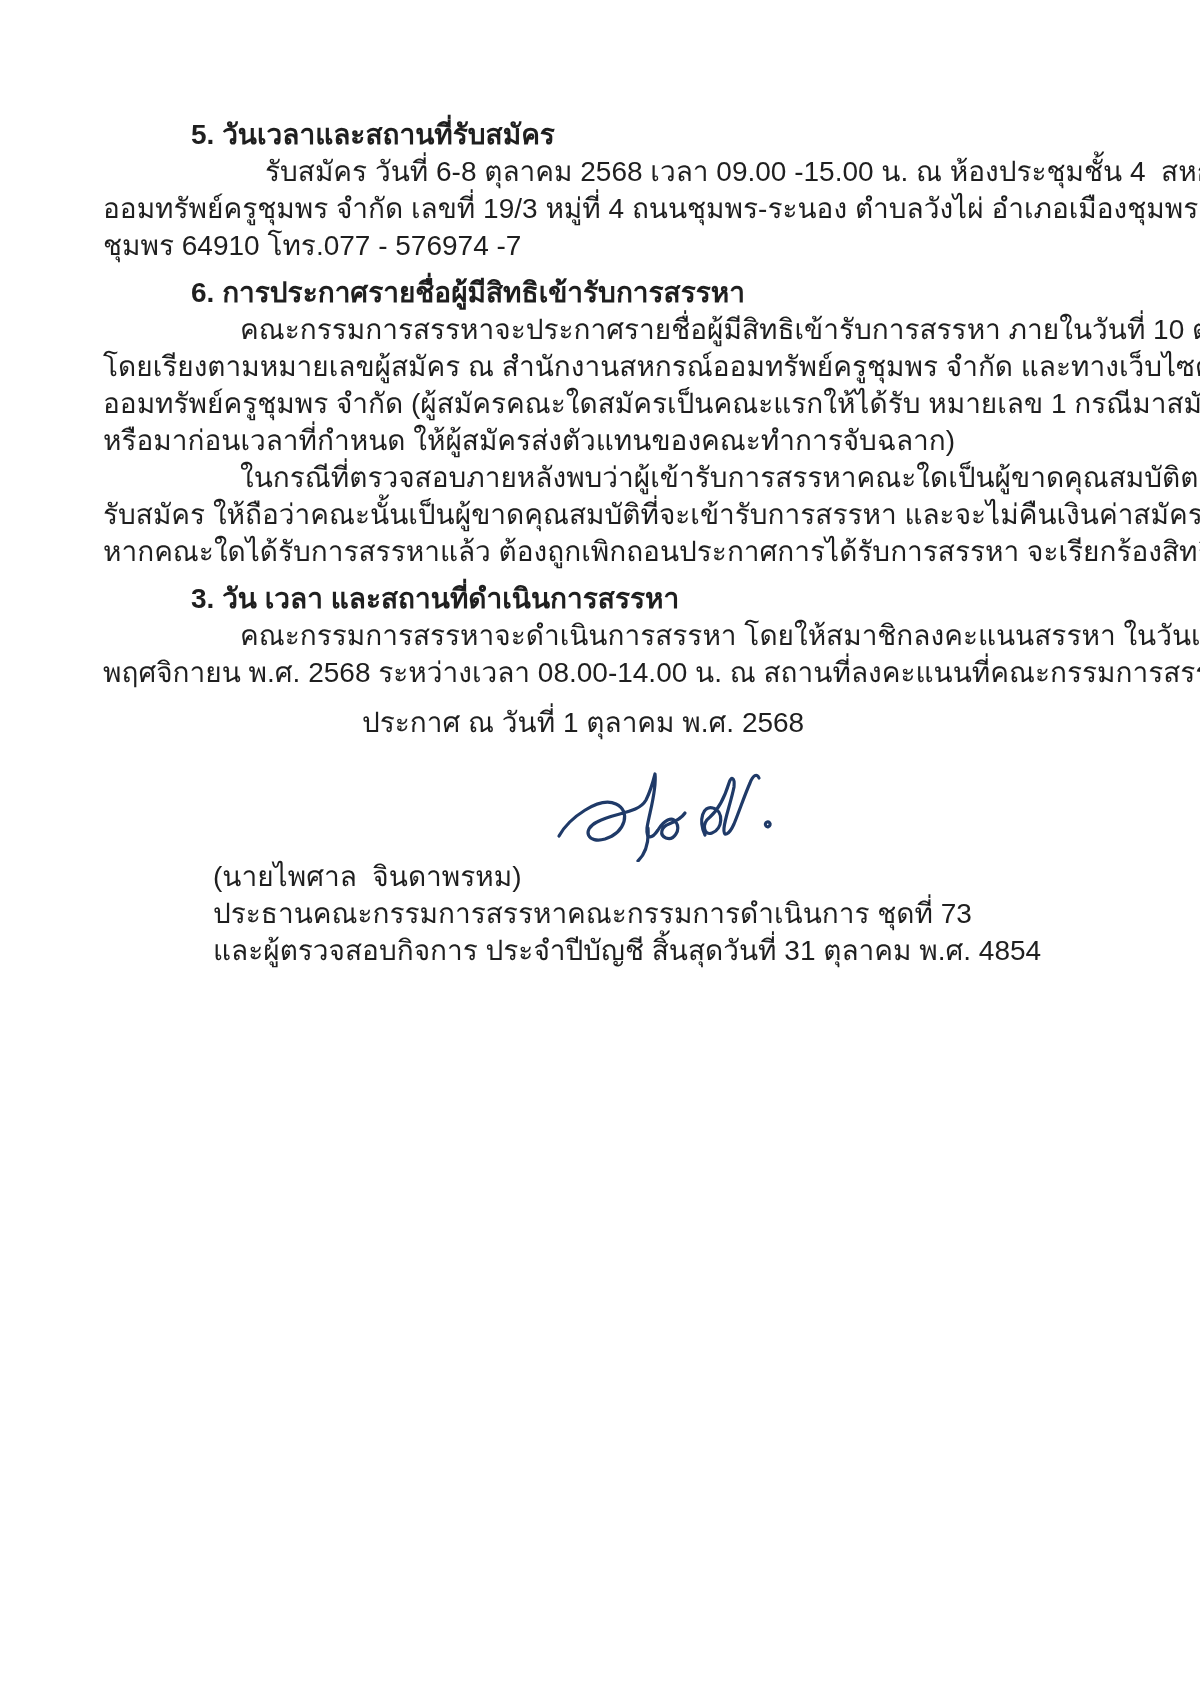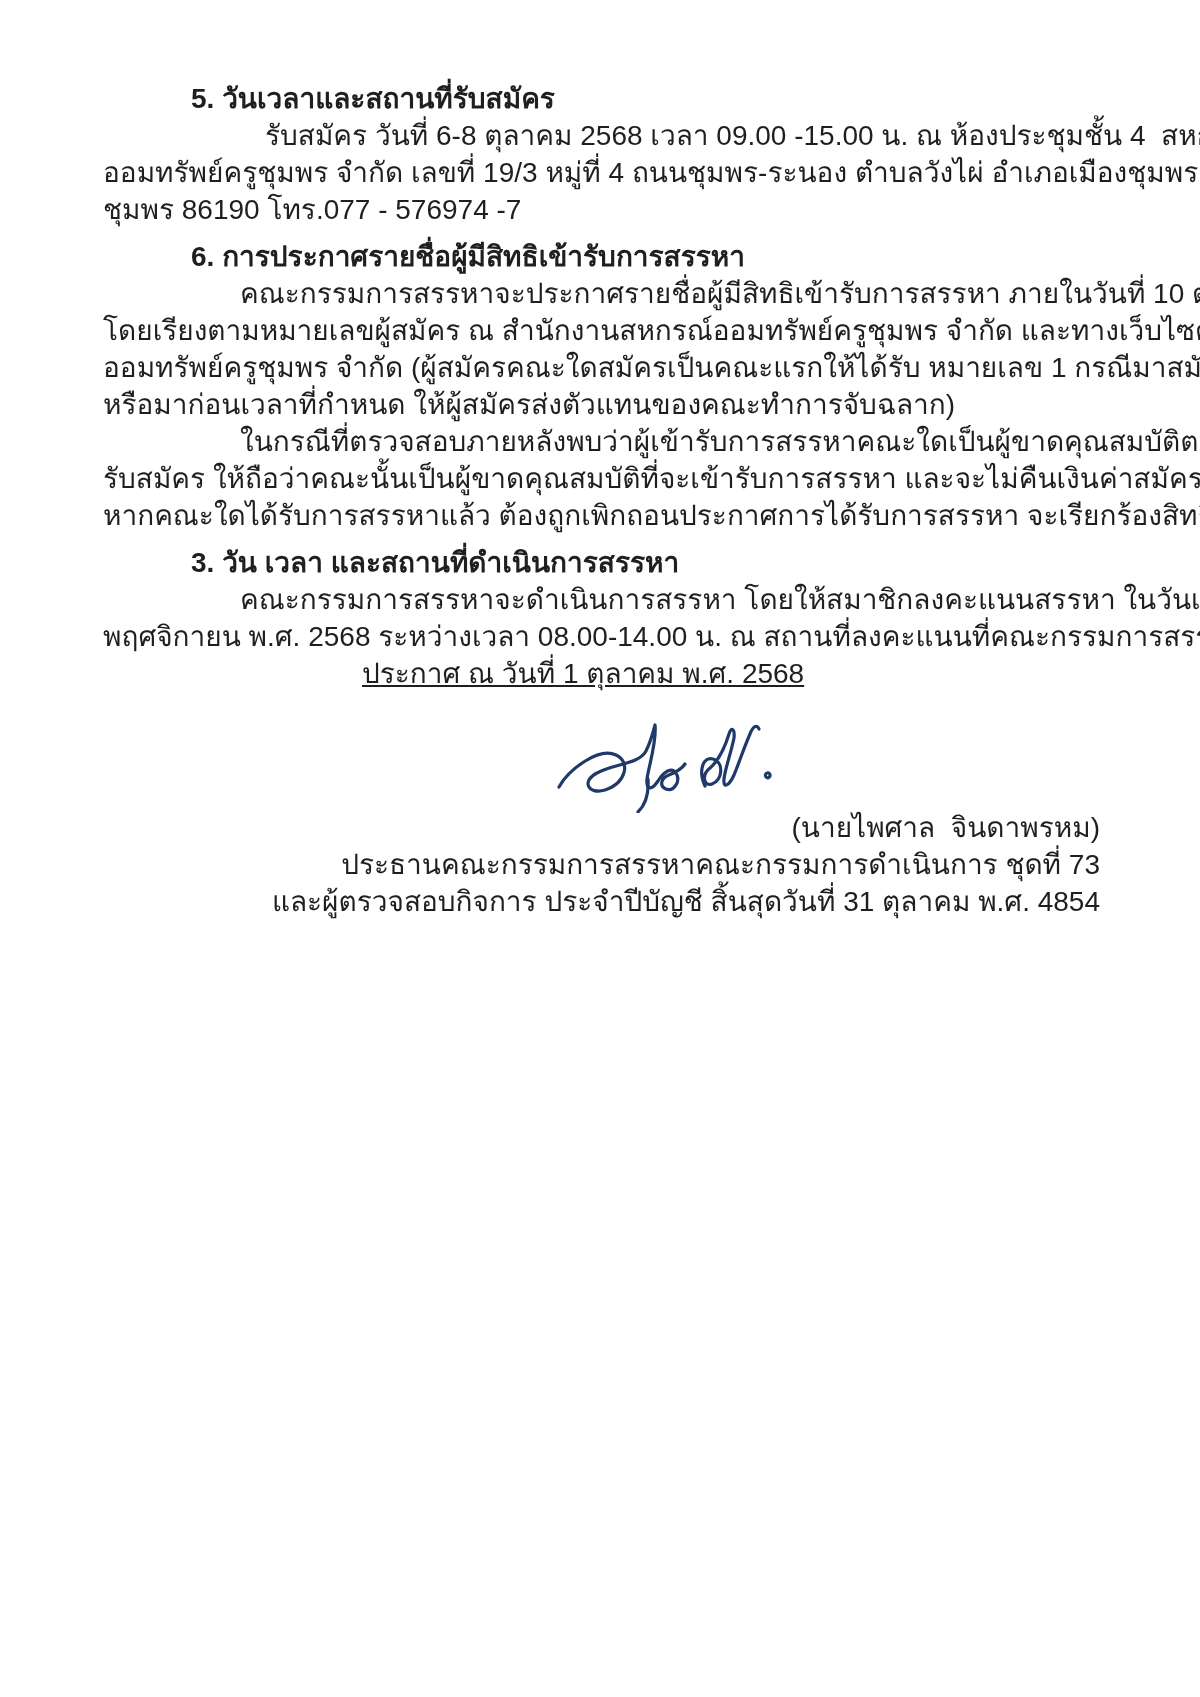--- a/index.html
+++ b/index.html
@@ -6,67 +6,67 @@
     margin: 0;
     padding: 0;
     background: #ffffff;
   }
   .page {
     position: relative;
     width: 1200px;
     height: 1697px;
     background: #ffffff;
     box-sizing: border-box;
-    padding: 80px 100px 0 103px;
+    padding: 116px 100px 0 103px;
     font-family: "Liberation Sans", "DejaVu Sans", sans-serif;
     font-size: 28px;
     color: #1f1f1f;
     overflow: hidden;
   }
   .line {
     line-height: 37px;
     height: 37px;
     white-space: pre;
   }
   .heading {
     font-weight: bold;
     padding-left: 88px;
   }
   .indent-lg { padding-left: 162px; }
   .indent    { padding-left: 137px; }
   .gap       { height: 10px; }
   .announce  {
+    margin-top: 13px;
     padding-left: 259px;
-    text-decoration: underline;
   }
   .sig-row {
     position: relative;
     height: 90px;
     margin-top: 27px;
   }
   .sig-row svg {
     position: absolute;
     left: 450px;
     top: -6px;
   }
   .sig-text {
-    text-align: right;
+    text-align: left;
     padding-left: 110px;
   }
 </style>
 </head>
 <body>
 
 <div class="page">
 
   <div>
     <div class="line heading">5. วันเวลาและสถานที่รับสมัคร</div>
     <div class="line indent-lg">รับสมัคร วันที่ 6-8 ตุลาคม 2568 เวลา 09.00 -15.00 น. ณ ห้องประชุมชั้น 4  สหกรณ์</div>
     <div class="line">ออมทรัพย์ครูชุมพร จำกัด เลขที่ 19/3 หมู่ที่ 4 ถนนชุมพร-ระนอง ตำบลวังไผ่ อำเภอเมืองชุมพร จังหวัด</div>
-    <div class="line">ชุมพร 86190 โทร.077 - 576974 -7</div>
+    <div class="line">ชุมพร 64910 โทร.077 - 576974 -7</div>
   </div>
 
   <div class="gap"></div>
 
   <div>
     <div class="line heading">6. การประกาศรายชื่อผู้มีสิทธิเข้ารับการสรรหา</div>
     <div class="line indent">คณะกรรมการสรรหาจะประกาศรายชื่อผู้มีสิทธิเข้ารับการสรรหา ภายในวันที่ 10 ตุลาคม 2568</div>
     <div class="line">โดยเรียงตามหมายเลขผู้สมัคร ณ สำนักงานสหกรณ์ออมทรัพย์ครูชุมพร จำกัด และทางเว็บไซต์ของสหกรณ์</div>
     <div class="line">ออมทรัพย์ครูชุมพร จำกัด (ผู้สมัครคณะใดสมัครเป็นคณะแรกให้ได้รับ หมายเลข 1 กรณีมาสมัครพร้อมกัน</div>
     <div class="line">หรือมาก่อนเวลาที่กำหนด ให้ผู้สมัครส่งตัวแทนของคณะทำการจับฉลาก)</div>

